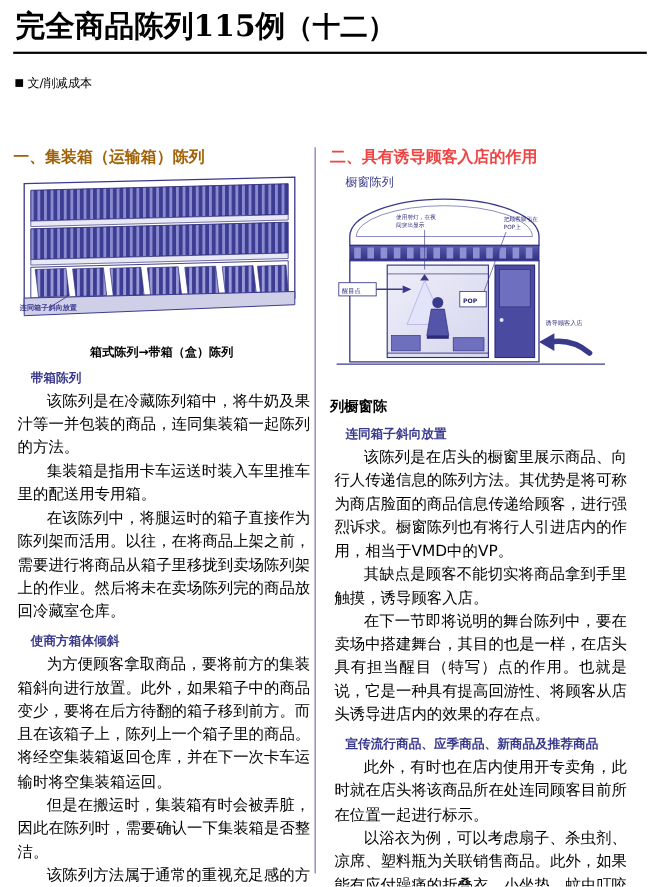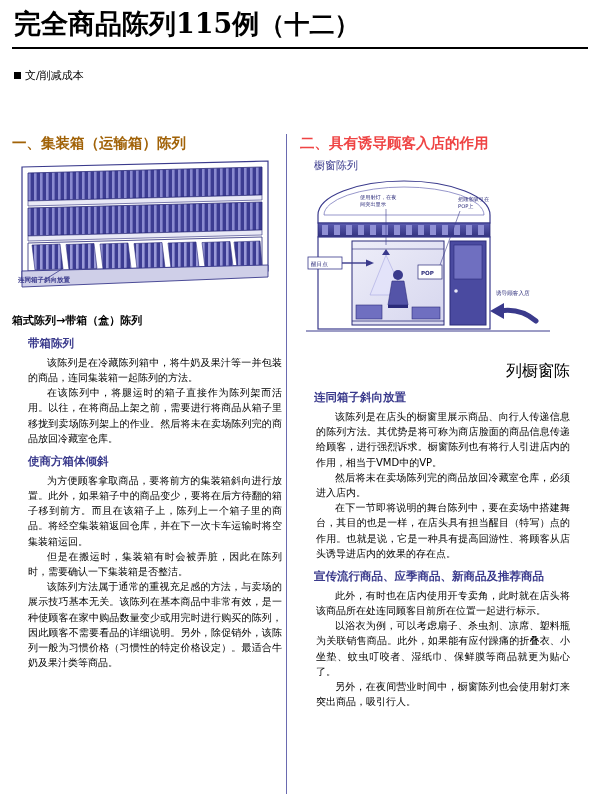--- a/index.html
+++ b/index.html
@@ -47,28 +47,28 @@
   }
   .sec-head.blue{color:#ef4444;}
   .sec-sub{
     font-size:11px;color:#3a3a8c;margin:0 0 6px 14px;line-height:1.3;
   }
   .sub-head{
     font-size:11.5px;font-weight:bold;color:#3a3a8c;margin:8px 0 4px 14px;line-height:1.3;
   }
   .sub-head.left{margin-left:16px;}
   p.body{
-    font-size:10px;line-height:1.52;margin:0 0 0 16px;text-align:justify;color:#000;
+    font-size:14px;line-height:1.52;margin:0 0 0 4px;text-align:justify;color:#000;
     text-indent:1.9em;
   }
   .caption{
-    font-size:11px;font-weight:bold;color:#000;margin:6px 0 8px 0;
+    font-size:11px;font-weight:bold;text-align:center;color:#000;margin:6px 0 8px 0;
   }
   .cap-right{
-    font-size:16px;font-weight:normal;text-align:right;color:#000;margin:4px 0 8px 0;
+    font-size:13px;font-weight:bold;text-align:left;color:#000;margin:4px 0 8px 0;
   }
 
   
   .fig-left{
     position:relative;width:258px;height:148px;margin:4px 0 2px 4px;
   }
   .shelf-wrap{position:absolute;left:0;top:0;width:258px;height:135px;overflow:hidden;}
   .shelf-svg{display:block;}
   .fig-note{
     position:absolute;left:2px;top:118px;font-size:6.5px;color:#3a3a8c;line-height:1.1;font-weight:bold;
@@ -146,20 +146,21 @@
           <path d="M30 120 L46 110" stroke="#3a3a8c" stroke-width="0.8" fill="none"></path>
         </svg>
       </div>
       <div class="fig-note">连同箱子斜向放置</div>
     </div>
 
     <div class="caption">箱式陈列→带箱（盒）陈列</div>
 
     <div class="sub-head left">带箱陈列</div>
     <p class="body">该陈列是在冷藏陈列箱中，将牛奶及果汁等一并包装的商品，连同集装箱一起陈列的方法。</p>
+    <p class="body">集装箱是指用卡车运送时装入车里推车里的配送用专用箱。</p>
     <p class="body">在该陈列中，将腿运时的箱子直接作为陈列架而活用。以往，在将商品上架之前，需要进行将商品从箱子里移拢到卖场陈列架上的作业。然后将未在卖场陈列完的商品放回冷藏室仓库。</p>
 
     <div class="sub-head left">使商方箱体倾斜</div>
     <p class="body">为方便顾客拿取商品，要将前方的集装箱斜向进行放置。此外，如果箱子中的商品变少，要将在后方待翻的箱子移到前方。而且在该箱子上，陈列上一个箱子里的商品。将经空集装箱返回仓库，并在下一次卡车运输时将空集装箱运回。</p>
     <p class="body">但是在搬运时，集装箱有时会被弄脏，因此在陈列时，需要确认一下集装箱是否整洁。</p>
     <p class="body">该陈列方法属于通常的重视充足感的方法，与卖场的展示技巧基本无关。该陈列在基本商品中非常有效，是一种使顾客在家中购品数量变少或用完时进行购买的陈列，因此顾客不需要看品的详细说明。另外，除促销外，该陈列一般为习惯价格（习惯性的特定价格设定）。最适合牛奶及果汁类等商品。</p>
   </div>
 
   <div class="col col-right">
 
@@ -243,21 +244,21 @@
         <text x="196" y="116" class="tiny2">诱导顾客入店</text>
 
         <line x1="6" y1="152" x2="250" y2="152" stroke="#3a3a8c" stroke-width="1"></line>
       </svg>
     </div>
 
     <div class="cap-right">列橱窗陈</div>
 
     <div class="sub-head">连同箱子斜向放置</div>
     <p class="body">该陈列是在店头的橱窗里展示商品、向行人传递信息的陈列方法。其优势是将可称为商店脸面的商品信息传递给顾客，进行强烈诉求。橱窗陈列也有将行人引进店内的作用，相当于VMD中的VP。</p>
-    <p class="body">然后将未在卖场陈列完的商品放回冷藏室仓库，必须进入店内。</p>
+    <p class="body">其缺点是顾客不能切实将商品拿到手里触摸，诱导顾客入店。</p>
     <p class="body">在下一节即将说明的舞台陈列中，要在卖场中搭建舞台，其目的也是一样，在店头具有担当醒目（特写）点的作用。也就是说，它是一种具有提高回游性、将顾客从店头诱导进店内的效果的存在点。</p>
 
     <div class="sub-head">宣传流行商品、应季商品、新商品及推荐商品</div>
     <p class="body">此外，有时也在店内使用开专卖角，此时就在店头将该商品所在处连同顾客目前所在位置一起进行标示。</p>
     <p class="body">以浴衣为例，可以考虑扇子、杀虫剂、凉席、塑料瓶为关联销售商品。此外，如果能有应付躁痛的折叠衣、小坐垫、蚊虫叮咬者、湿纸巾、保鲜膜等商品就更为贴心了。</p>
     <p class="body">另外，在夜间营业时间中，橱窗陈列也会使用射灯来突出商品，吸引行人。</p>
   </div>
 
 </div>
 

